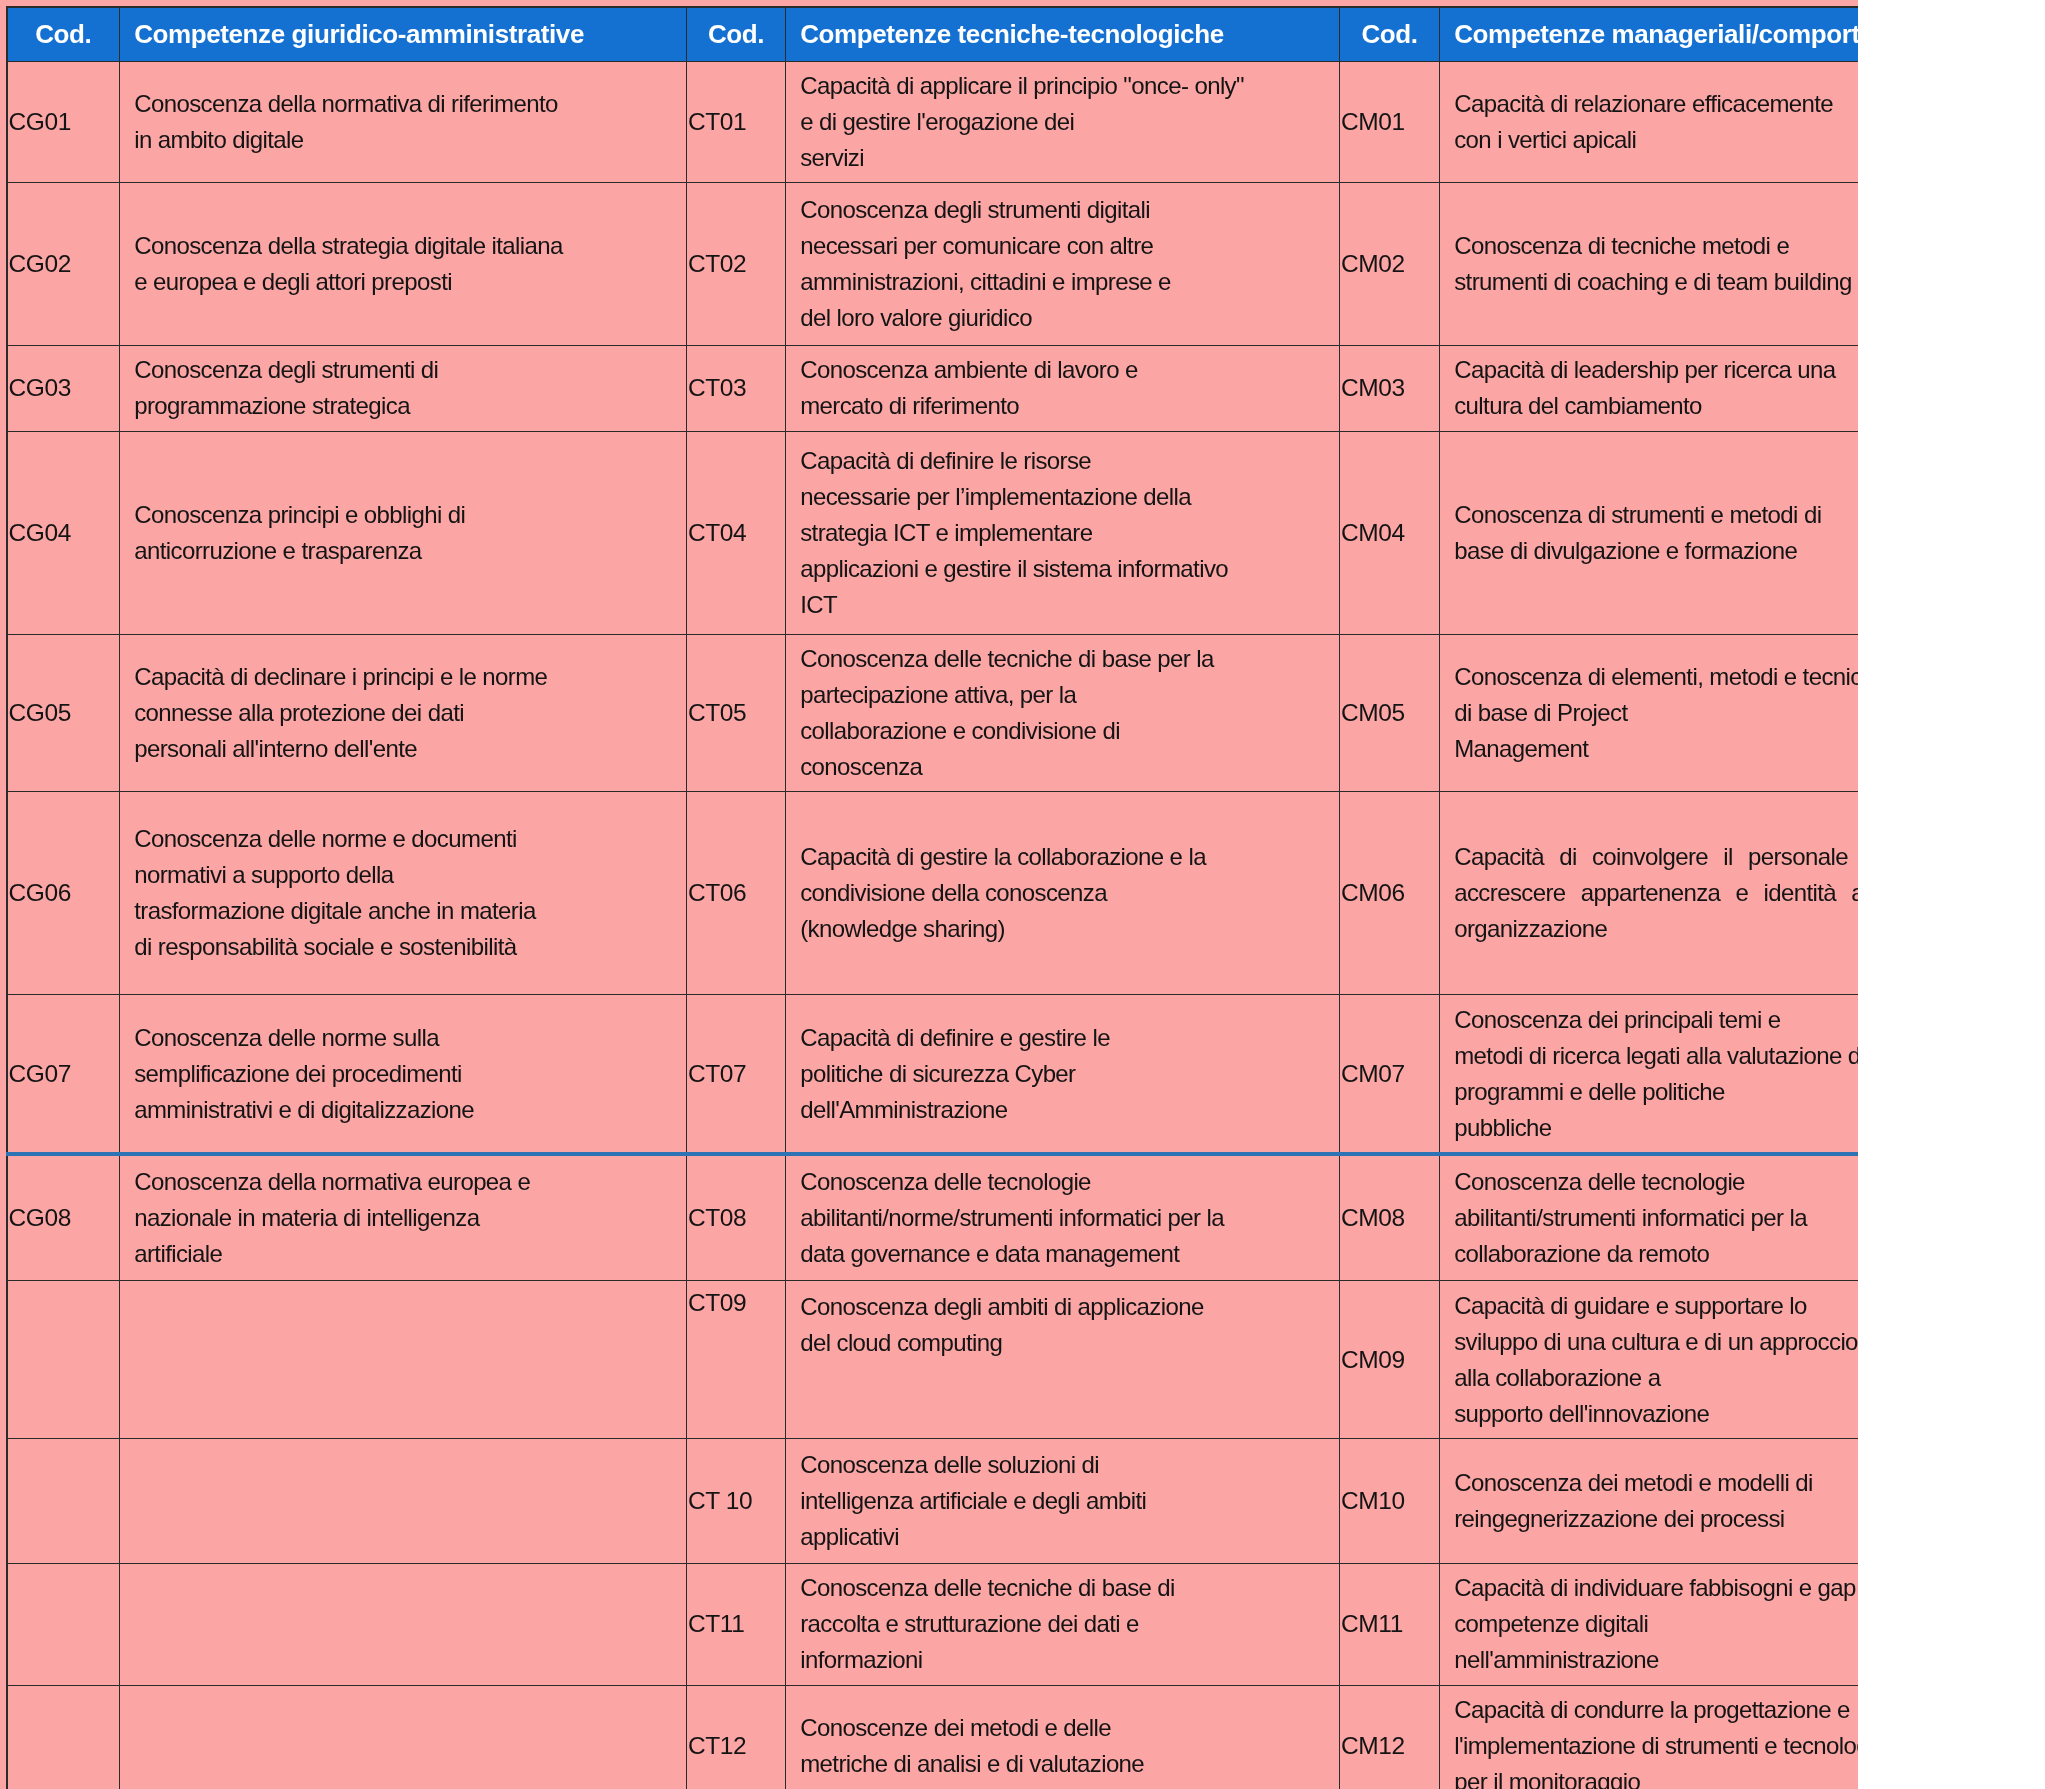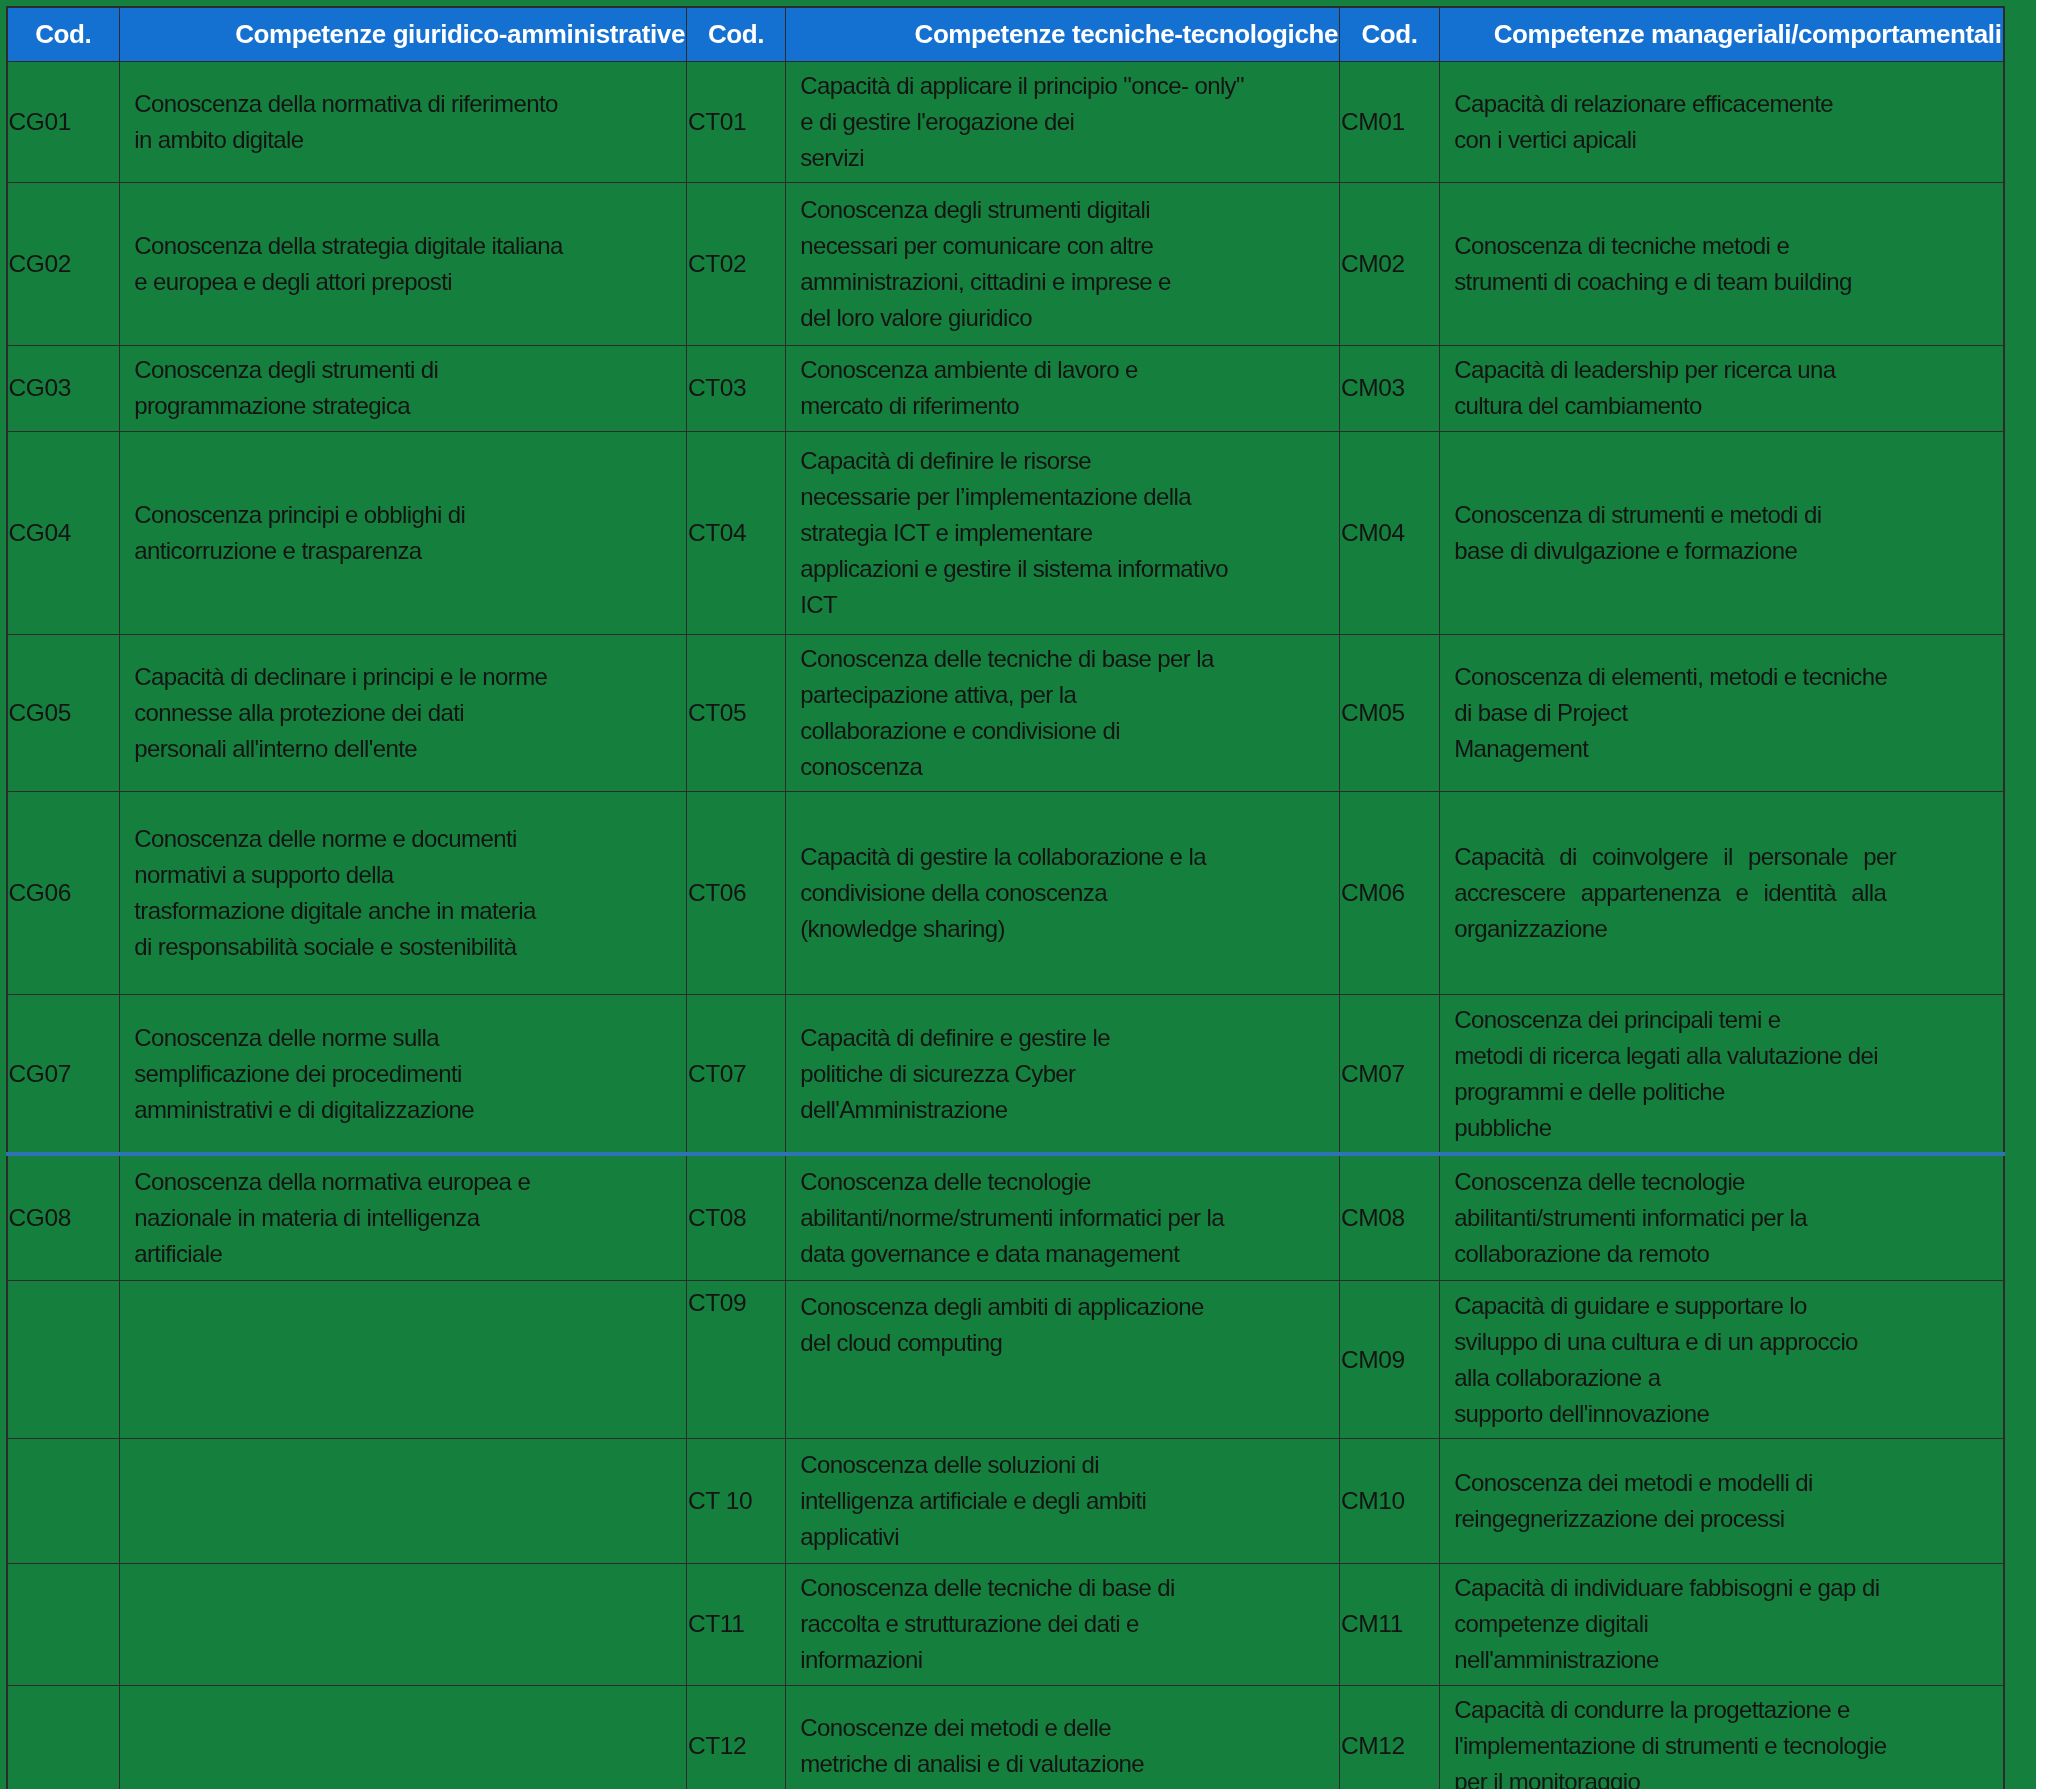--- a/index.html
+++ b/index.html
@@ -1,26 +1,26 @@
 <!DOCTYPE html>
 <html style="font-size:12.7px"><head>
 <meta charset="utf-8">
 <style>
   html,body{margin:0;padding:0;background:#ffffff;overflow:hidden;}
-  #canvas{position:relative;width:2036px;height:1789px;background:#15803d;overflow:hidden;
+  #canvas{position:relative;width:1858px;height:1789px;background:#fca5a5;overflow:hidden;
           font-family:"Liberation Sans",sans-serif;color:#141414;}
   table{border-collapse:collapse;table-layout:fixed;position:absolute;left:5.5px;top:5.5px;width:1996px;
         border:2.4px solid #2b2b2b;}
   col.c-code1{width:113px;} col.c-desc1{width:567px;}
   col.c-code2{width:99px;} col.c-desc2{width:554px;}
   col.c-code3{width:100px;} col.c-desc3{width:564px;}
   th,td{border:1.6px solid #2b2b2b;vertical-align:middle;overflow:hidden;}
   thead th{background:#1571d1;color:#ffffff;font-weight:bold;font-size:26px;letter-spacing:-0.4px;
            height:51px;text-align:center;}
-  thead th.desc-h{text-align:right;padding-left:14.2px;}
+  thead th.desc-h{text-align:left;padding-left:14.2px;}
   td.code{font-size:24.5px;text-align:left;letter-spacing:-0.4px;white-space:nowrap;}
   td.desc{font-size:24px;line-height:36px;letter-spacing:-0.6px;text-align:left;
           padding:6.3px 8px 6.3px 14.2px;white-space:pre-line;}
   td.justify{word-spacing:0.38em;}
   td.vtop{vertical-align:top;padding-top:8px;}
   tr.section-break td{border-top:4.7px solid #2e74b5;}
 </style>
 </head>
 <body>
 

